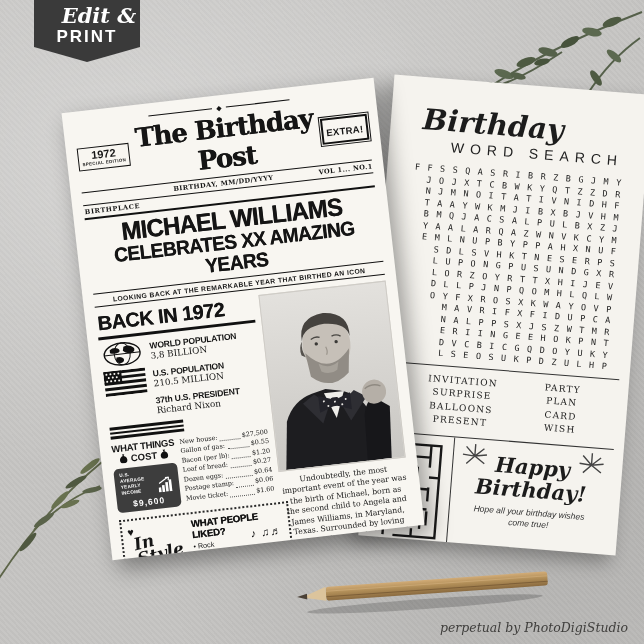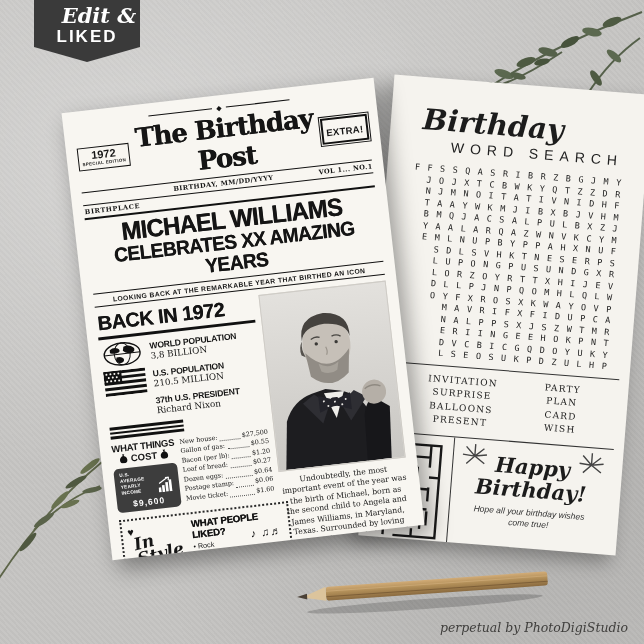--- a/index.html
+++ b/index.html
@@ -447,21 +447,21 @@
             </g>
           </svg>
         </div>
         <div class="article">Undoubtedly, the most important event of the year was the birth of Michael, born as the second child to Angela and James Williams, in Maryland, Texas. Surrounded by loving family, siblings, and cherished friends, he fearlessly embraced life’s adventures and pursued his passions. As he reaches another milestone, let’s celebrate his perpetual youthfulness and contagious spirit. Happy Birthday to an amazing husband, father, brother, and friend!</div>
       </div>
     </div>
   </div>
 
   <div class="badge">
     <div class="script">Edit &amp;</div>
-    <div class="caps">LIKED</div>
+    <div class="caps">PRINT</div>
   </div>
 
   <div class="pencil">
     <svg width="260" height="46" viewBox="0 0 260 46">
       <ellipse cx="130" cy="36" rx="118" ry="5" fill="rgba(0,0,0,.18)"></ellipse>
       <defs>
         <linearGradient id="pen" x1="0" y1="0" x2="0" y2="1">
           <stop offset="0" stop-color="#d2ac77"></stop>
             <stop offset=".45" stop-color="#b08d57"></stop>
             <stop offset="1" stop-color="#8a6a3f"></stop>

